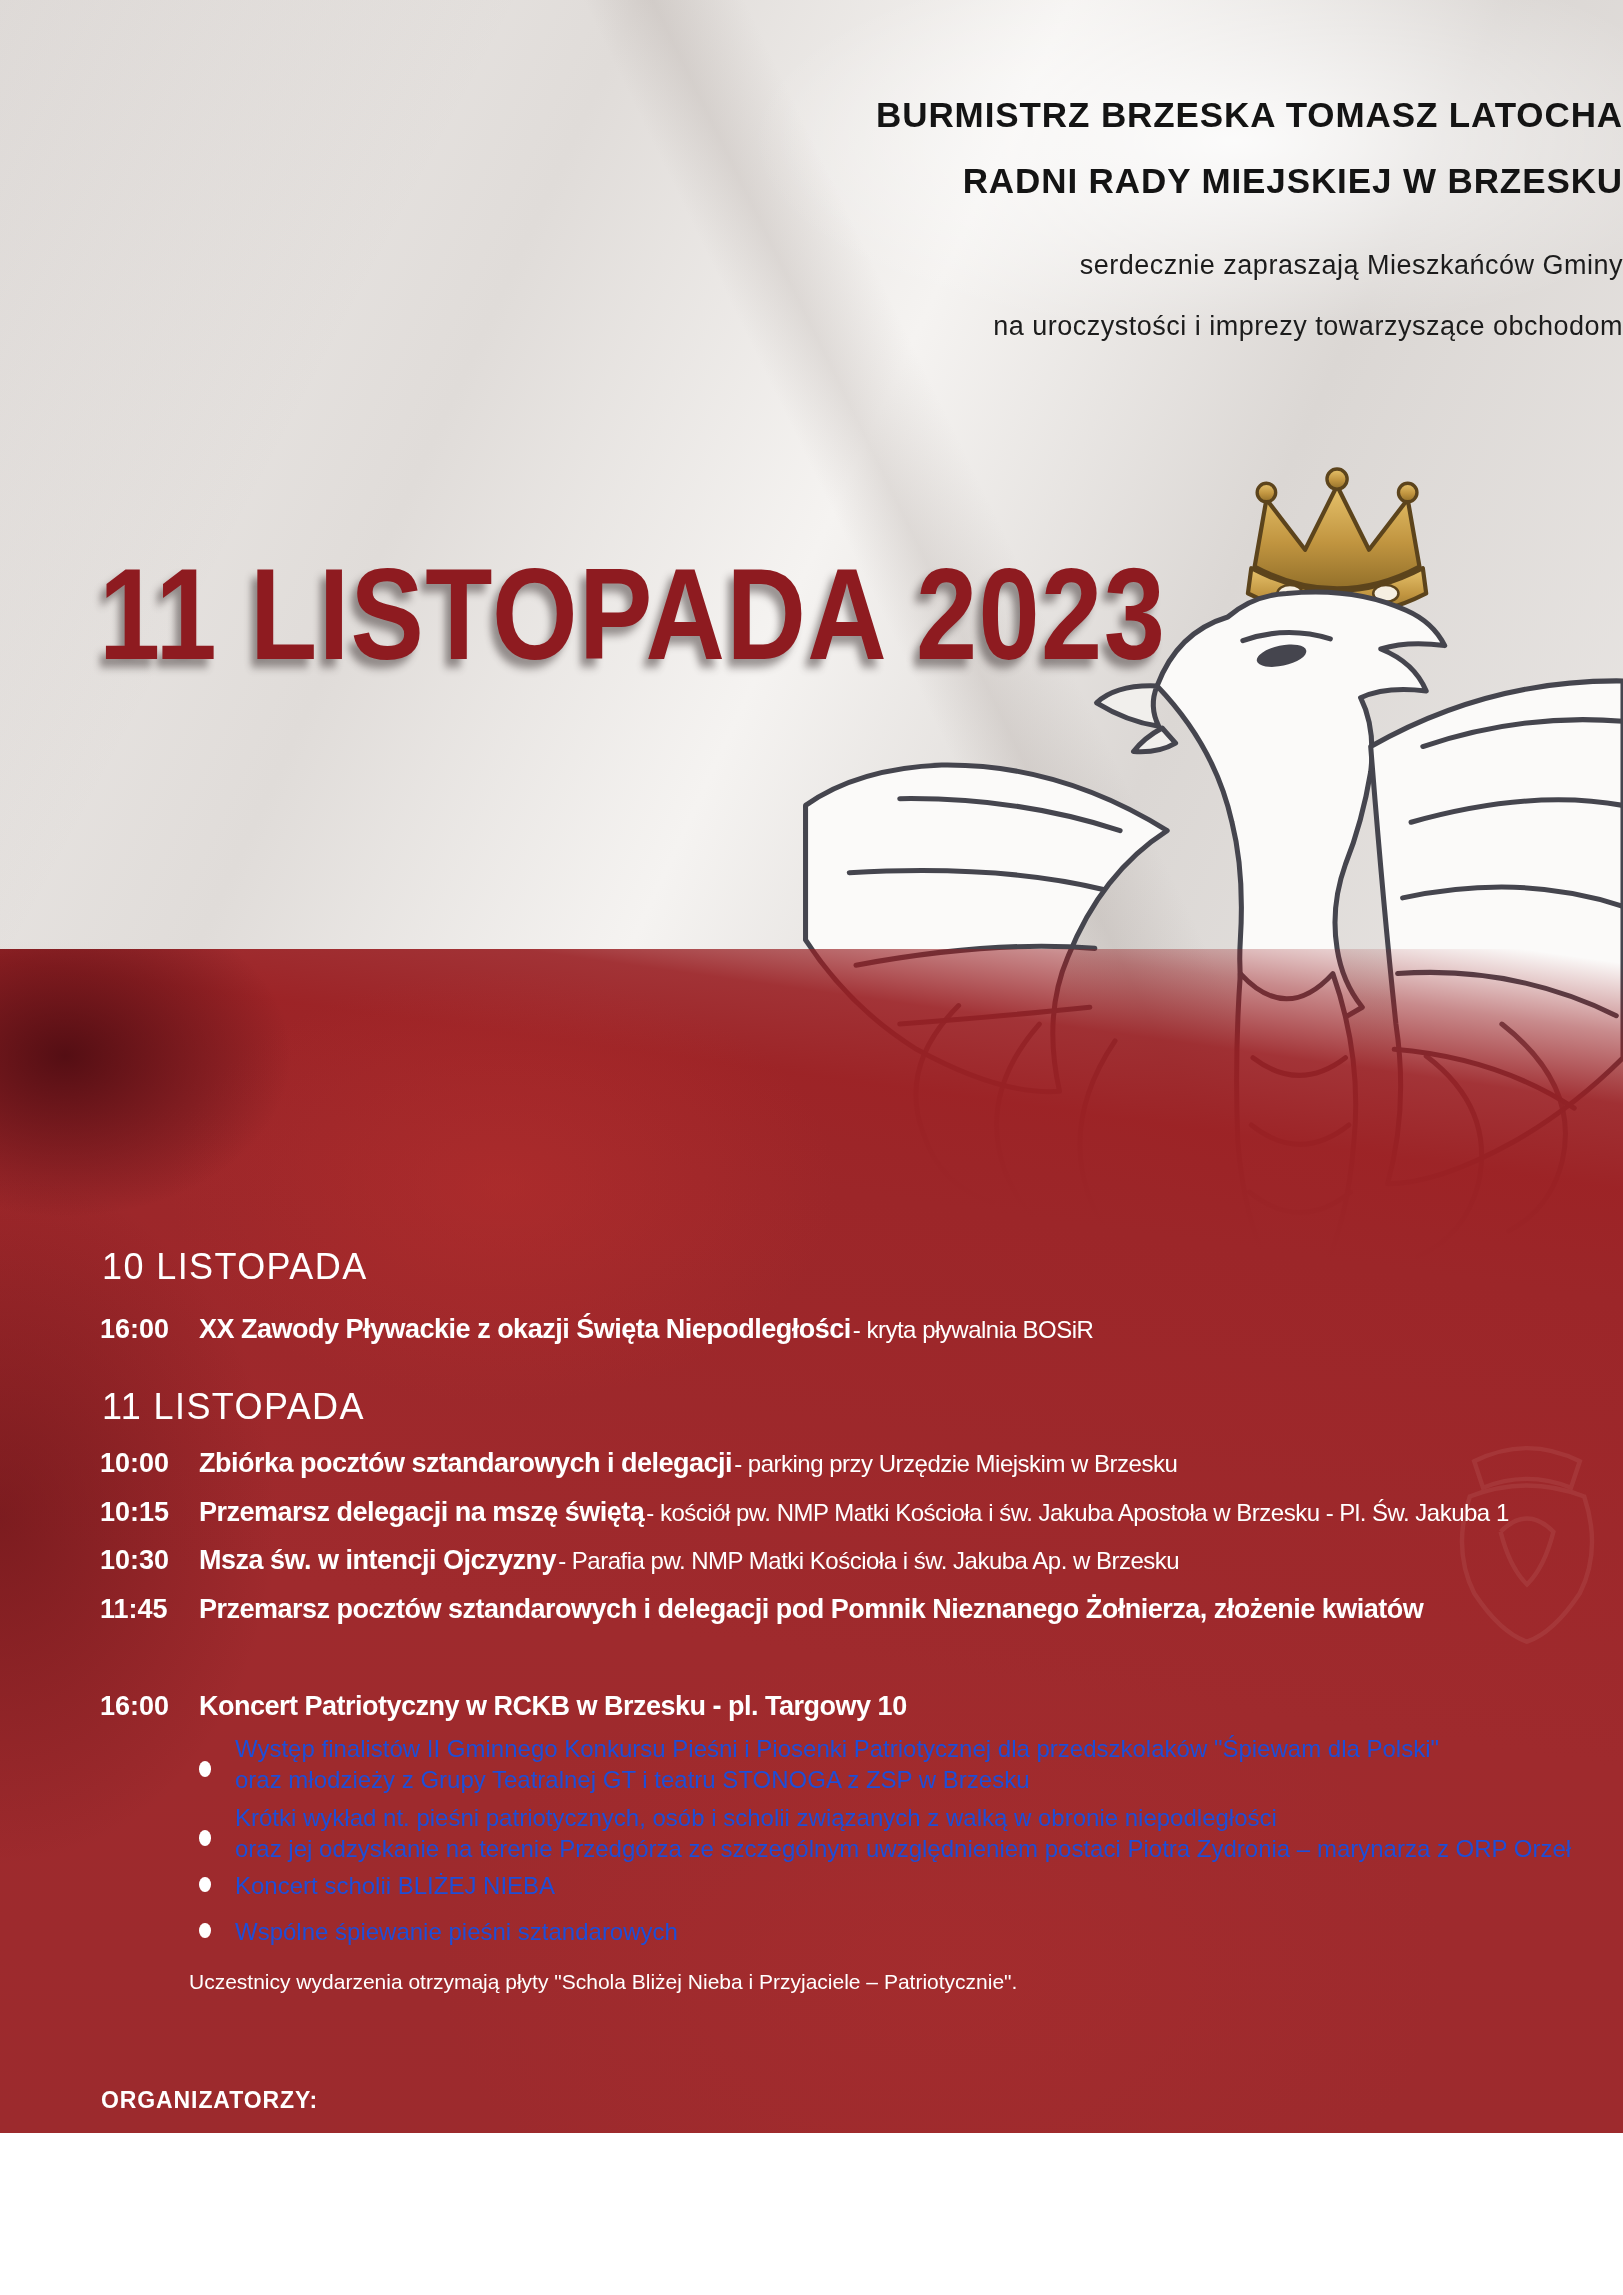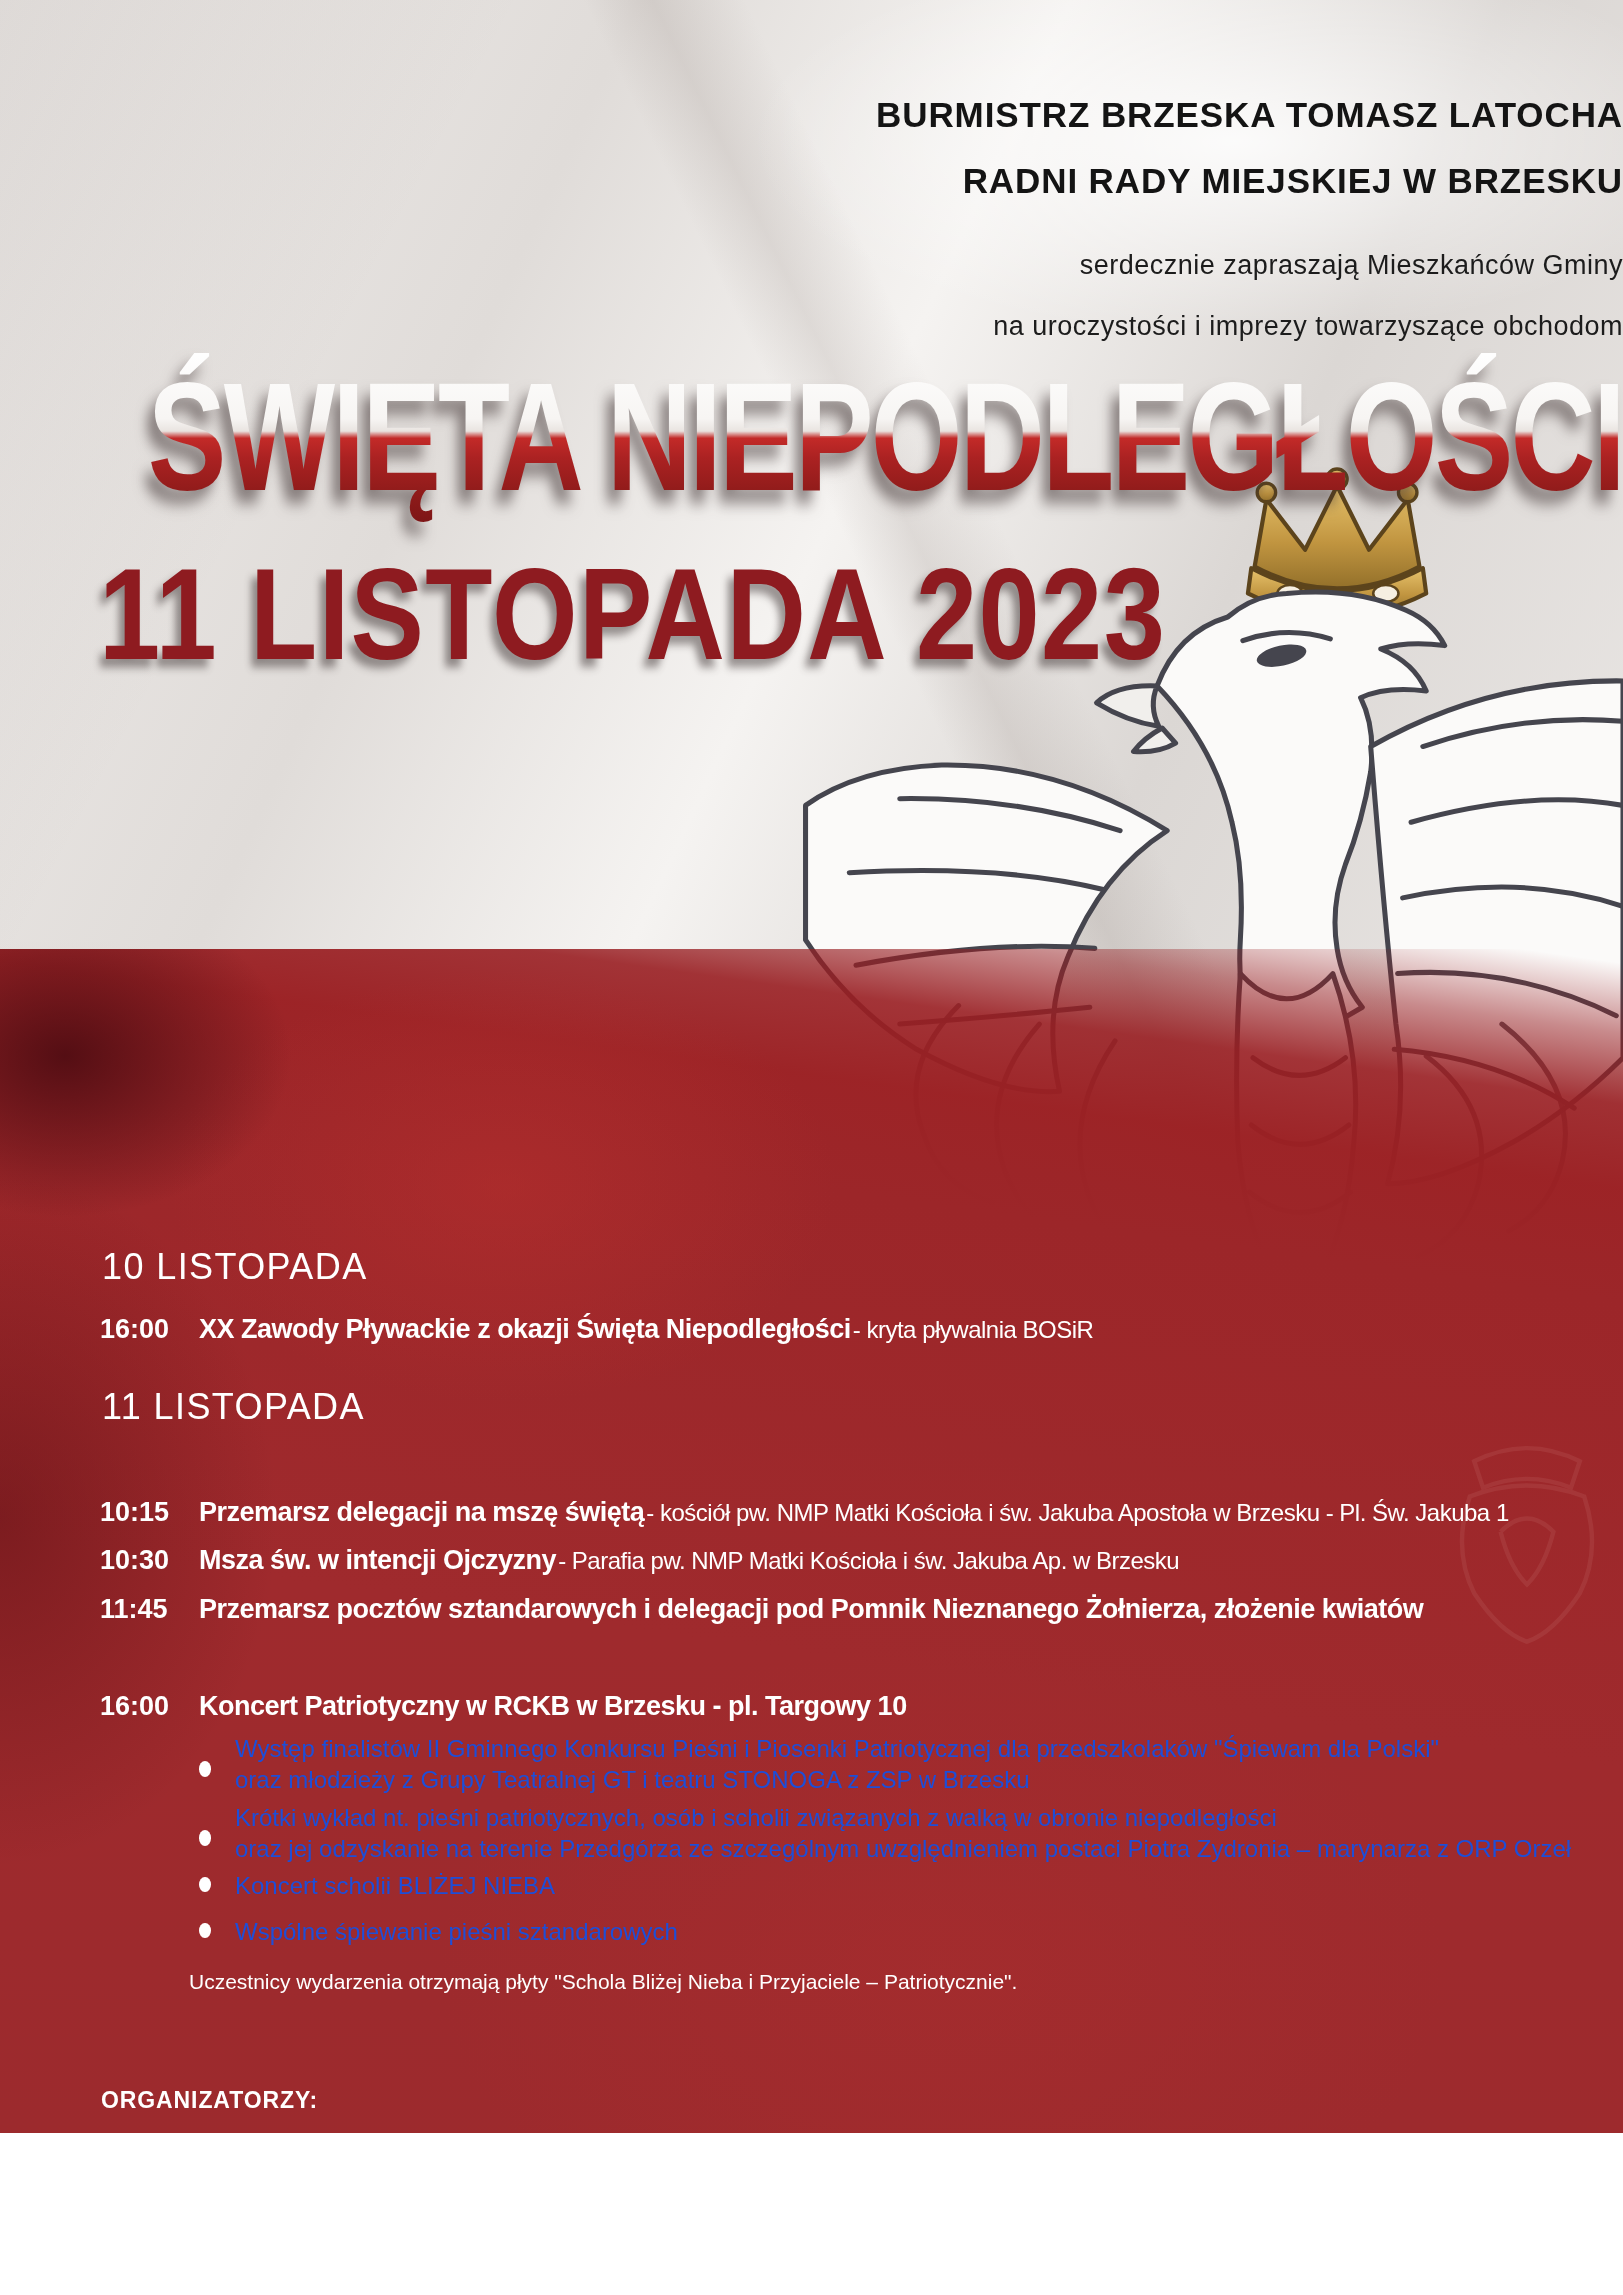--- a/index.html
+++ b/index.html
@@ -134,35 +134,36 @@
       <path d="M35 80 Q100 55 165 80 Q185 140 160 190 Q130 235 100 245 Q70 235 40 190 Q15 140 35 80 Z"></path>
       <path d="M70 120 q30 -30 60 0 q-10 40 -30 60 q-20 -20 -30 -60"></path>
     </g>
   </svg>
 
   <div class="abs txt center hline" style="top:95px">BURMISTRZ BRZESKA TOMASZ LATOCHA</div>
   <div class="abs txt center hline" style="top:161px">RADNI RADY MIEJSKIEJ W BRZESKU</div>
   <div class="abs txt center invite" style="top:250px">serdecznie zapraszają Mieszkańców Gminy</div>
   <div class="abs txt center invite" style="top:311px">na uroczystości i imprezy towarzyszące obchodom</div>
 
-  <div class="abs txt center main-title" style="top:348px">
-    <span>ŚWIĘTA NIEPODLEGŁOŚCI</span>
-  </div>
   <div class="abs txt date-title" style="left:99px;top:539px">
     <span>11 LISTOPADA 2023</span>
   </div>
 
   <div class="abs txt day-head" style="left:102px;top:1246px">10 LISTOPADA</div>
   <div class="abs txt event" style="top:1314px">
     <span class="time">16:00</span><span class="name">XX Zawody Pływackie z okazji Święta Niepodległości</span>
     <span class="loc">- kryta pływalnia BOSiR</span>
   </div>
 
   <div class="abs txt day-head" style="left:102px;top:1386px">11 LISTOPADA</div>
 
+  <div class="abs txt event" style="top:1448px">
+    <span class="time">10:00</span><span class="name">Zbiórka pocztów sztandarowych i delegacji</span>
+    <span class="loc">- parking przy Urzędzie Miejskim w Brzesku</span>
+  </div>
   <div class="abs txt event" style="top:1497px">
     <span class="time">10:15</span><span class="name">Przemarsz delegacji na mszę świętą</span>
     <span class="loc">- kościół pw. NMP Matki Kościoła i św. Jakuba Apostoła w Brzesku - Pl. Św. Jakuba 1</span>
   </div>
   <div class="abs txt event" style="top:1545px">
     <span class="time">10:30</span><span class="name">Msza św. w intencji Ojczyzny</span>
     <span class="loc">- Parafia pw. NMP Matki Kościoła i św. Jakuba Ap. w Brzesku</span>
   </div>
   <div class="abs txt event" style="top:1594px">
     <span class="time">11:45</span><span class="name">Przemarsz pocztów sztandarowych i delegacji  pod Pomnik Nieznanego Żołnierza, złożenie kwiatów</span>

